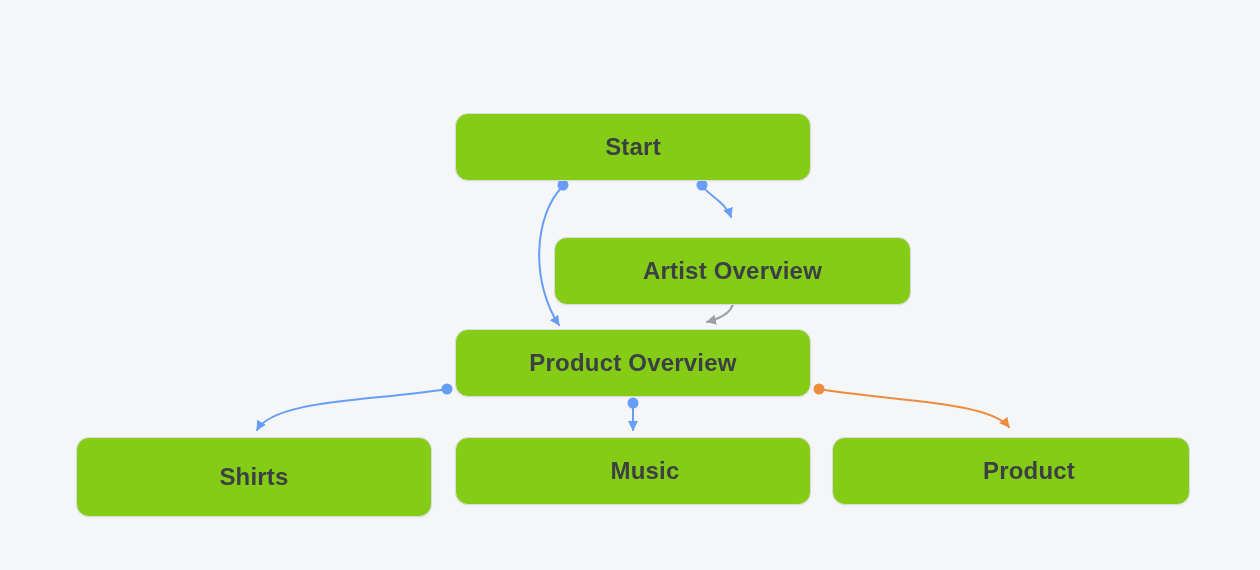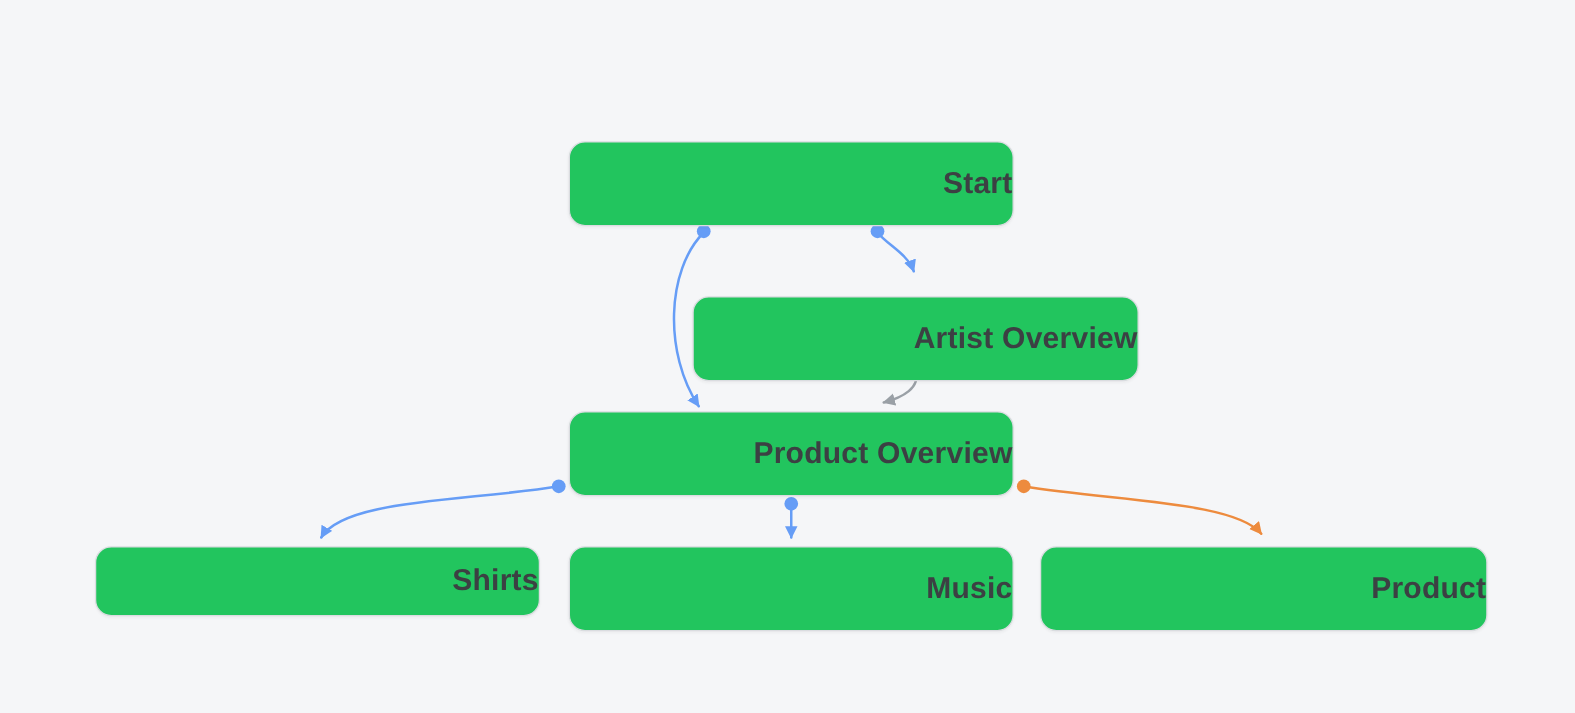--- a/index.html
+++ b/index.html
@@ -17,26 +17,26 @@
   }
   .edge-layer {
     position: absolute;
     left: 0;
     top: 0;
     pointer-events: none;
   }
   .node {
     position: absolute;
     box-sizing: border-box;
-    background: #22c55e;
+    background: #84cc16;
     border: 1.5px solid #dadce0;
     border-radius: 13px;
     display: flex;
     align-items: center;
-    justify-content: flex-end;
+    justify-content: center;
     font-size: 24px;
     font-weight: 600;
     color: #3c4043;
     letter-spacing: 0.2px;
     box-shadow: 0 1px 2px rgba(60,64,67,0.05);
     cursor: pointer;
   }
 </style>
 </head>
 <body>
@@ -76,21 +76,21 @@
   </div>
 
   <div class="node" style="left:554px; top:237px; width:357px; height:68px;">
     <span>Artist Overview</span>
   </div>
 
   <div class="node" style="left:455px; top:329px; width:356px; height:68px;">
     <span>Product Overview</span>
   </div>
 
-  <div class="node" style="left:76px; top:437px; width:356px; height:56px;">
+  <div class="node" style="left:76px; top:437px; width:356px; height:80px;">
     <span>Shirts</span>
   </div>
 
   <div class="node" style="left:455px; top:437px; width:356px; height:68px;padding-left:24px;">
     <span>Music</span>
   </div>
 
   <div class="node" style="left:832px; top:437px; width:358px; height:68px;padding-left:36px;">
     <span>Product</span>
   </div>

